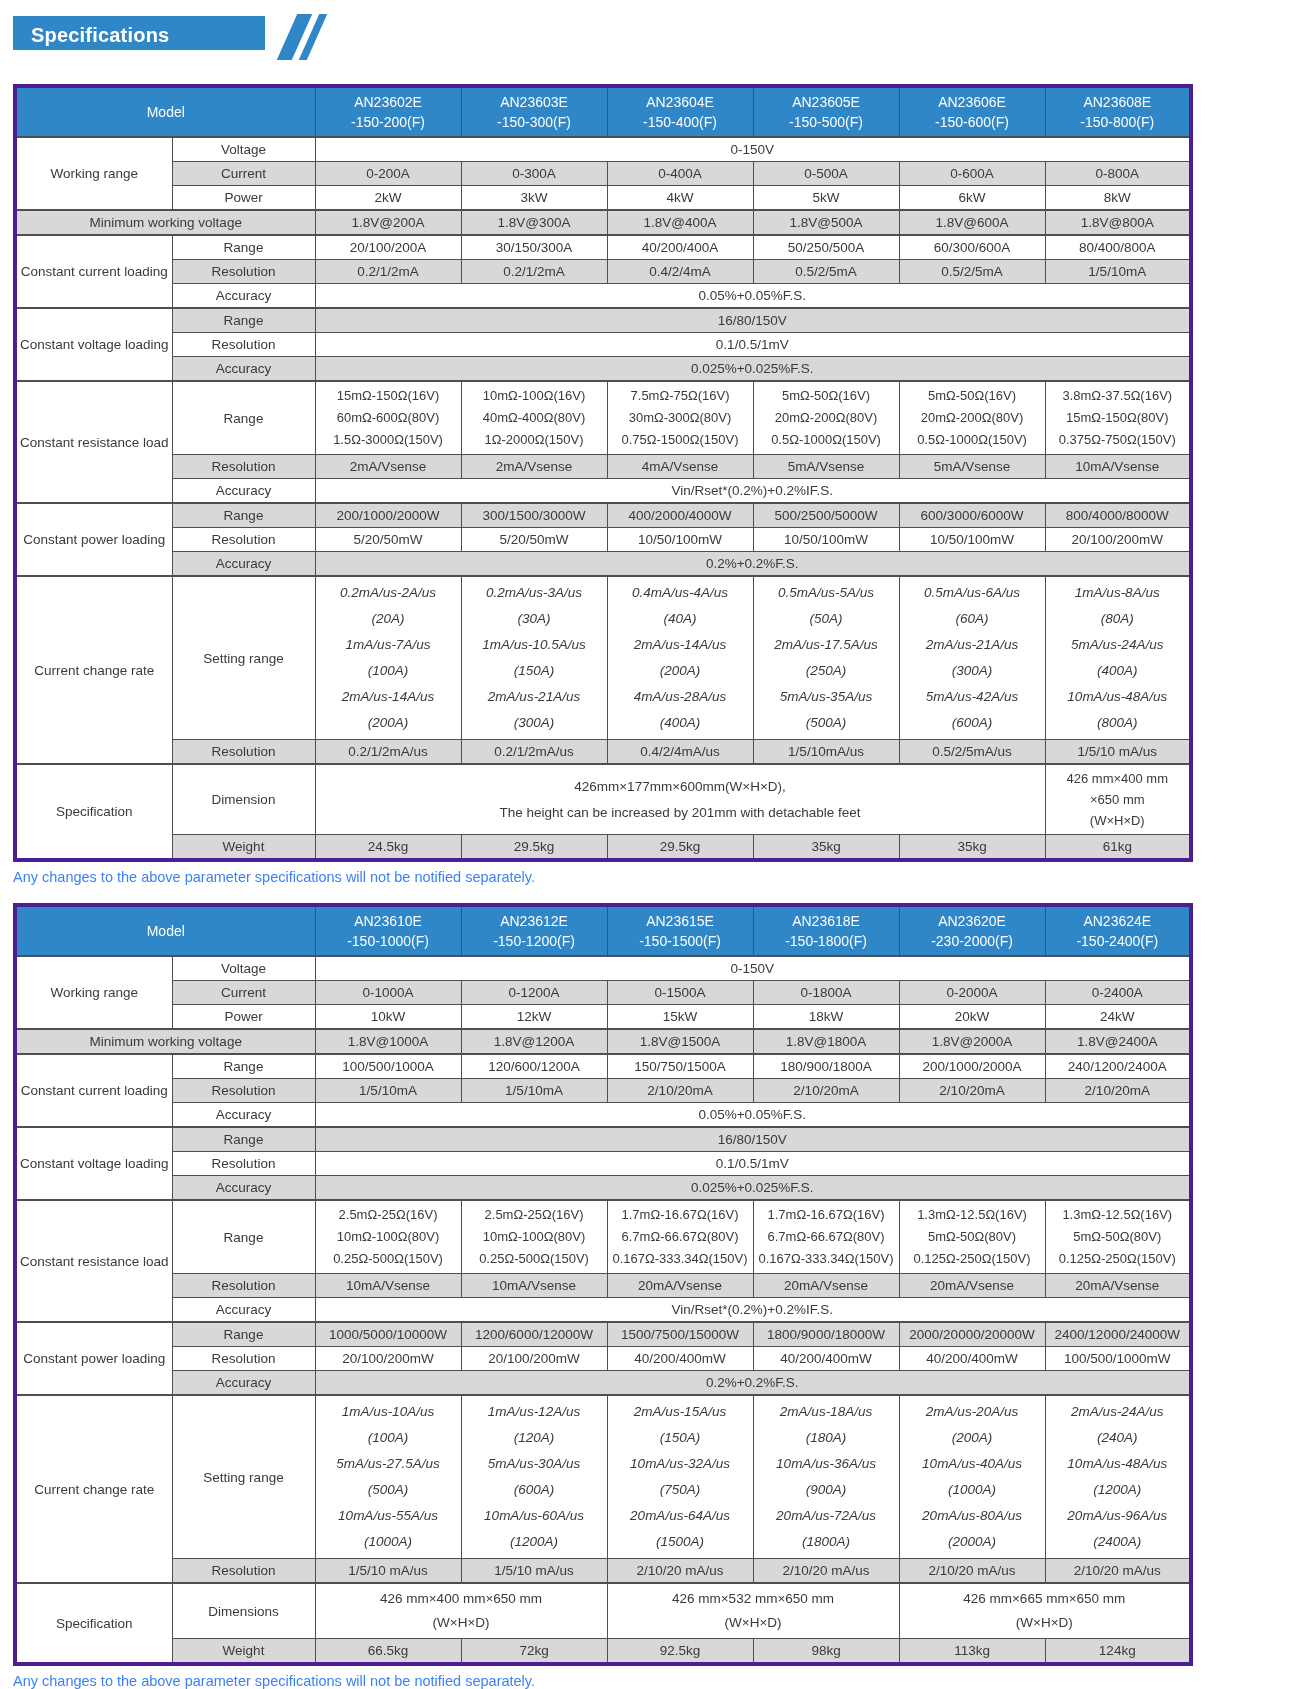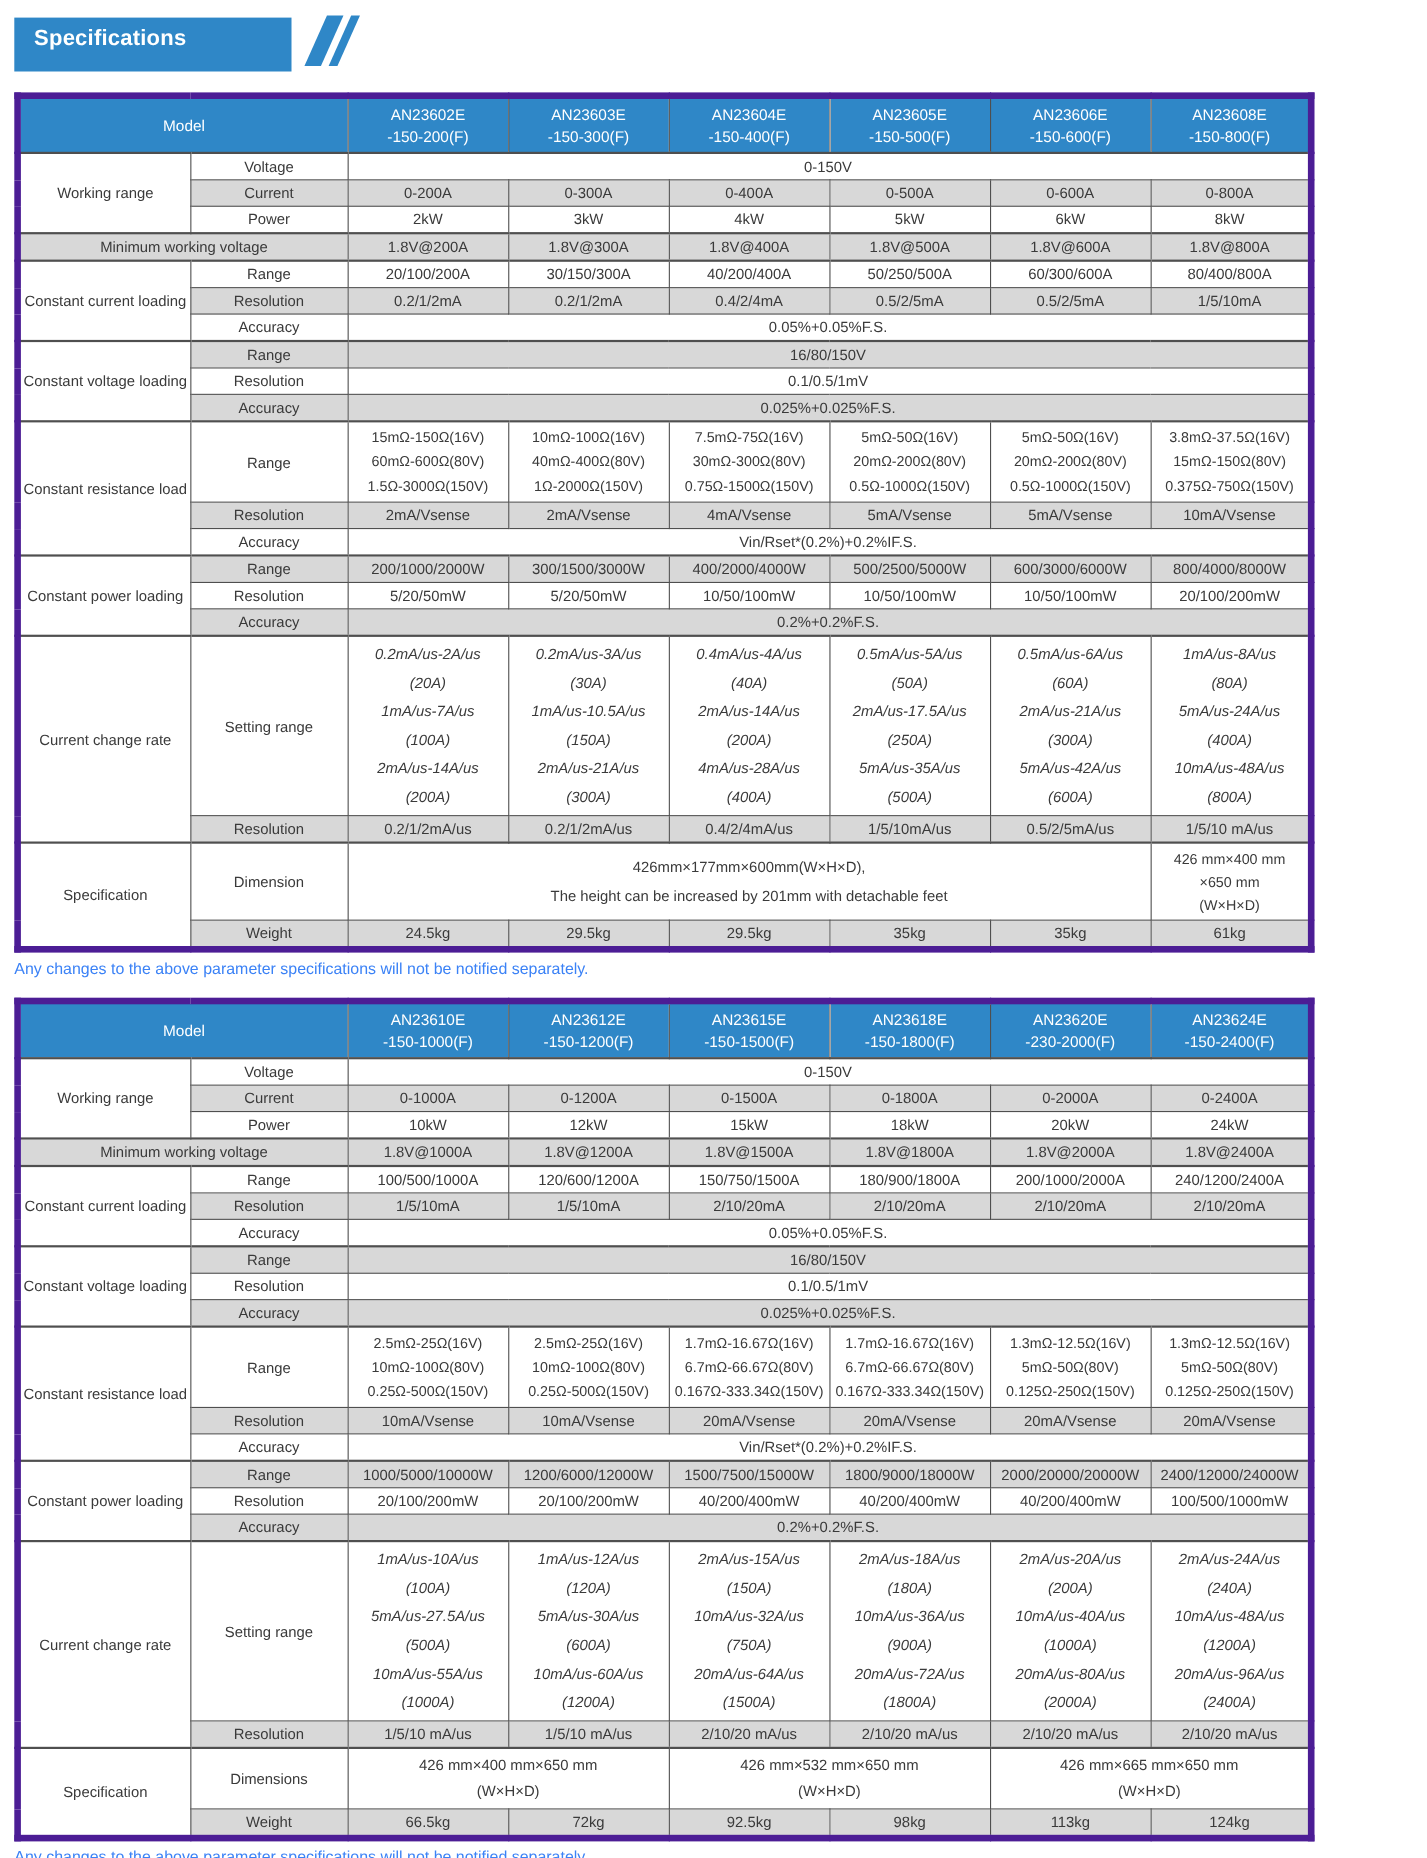--- a/index.html
+++ b/index.html
@@ -7,37 +7,37 @@
     width:1297px; height:1689px; position:relative;
     font-family:"Liberation Sans", sans-serif; color:#3a3a3a;
     -webkit-font-smoothing:antialiased;
   }
   .wrap { padding:16px 0 0 13px; }
 
   
   .title-row { display:flex; align-items:flex-start; height:46px; margin-bottom:22px; }
   .title-box {
     background:#2f87c7; color:#ffffff; font-weight:bold; font-size:20px;
-    padding:8px 18px 18px 18px; width:216px; letter-spacing:0.2px;
+    padding:8px 18px 3px 18px; width:216px; letter-spacing:0.2px;
   }
   .slashes { display:flex; margin-left:22px; margin-top:-2px; }
   .slash { background:#2f87c7; height:46px; transform:skewX(-24deg); }
   .slash.wide { width:15px; margin-right:7px; }
   .slash.thin { width:8px; }
 
   
   table.spec {
     border-collapse:collapse; table-layout:fixed; width:1176px;
     font-size:13.5px; line-height:17px;
   }
   table.spec th, table.spec td {
     border:1px solid #4f4f4f; text-align:center; vertical-align:middle;
     padding:3px 2px; white-space:pre-line; overflow:hidden;
   }
-  table.spec { border:6px solid #4c1d95; }
+  table.spec { border:4px solid #4c1d95; }
   table.spec th {
     background:#2f87c7; color:#ffffff; font-weight:normal; font-size:14px;
     line-height:20px; height:42px;
   }
   table.spec td { height:17px; }
   tr.g td { background:#d8d8d8; }
   td.cat { background:#ffffff !important;margin-left:20px; }
   tr.s td { border-top-width:2px; }
   td.cr-cell { line-height:22px; font-size:13px; padding:2px 1px; }
   td.set-cell { line-height:26px; padding:2px 1px;font-style:italic; }

